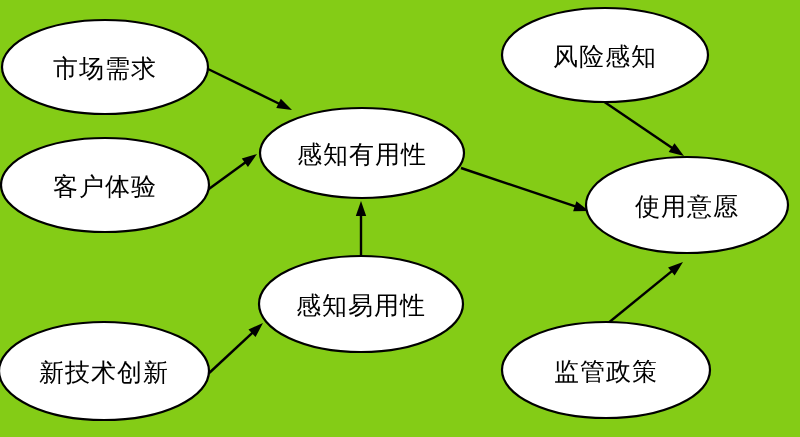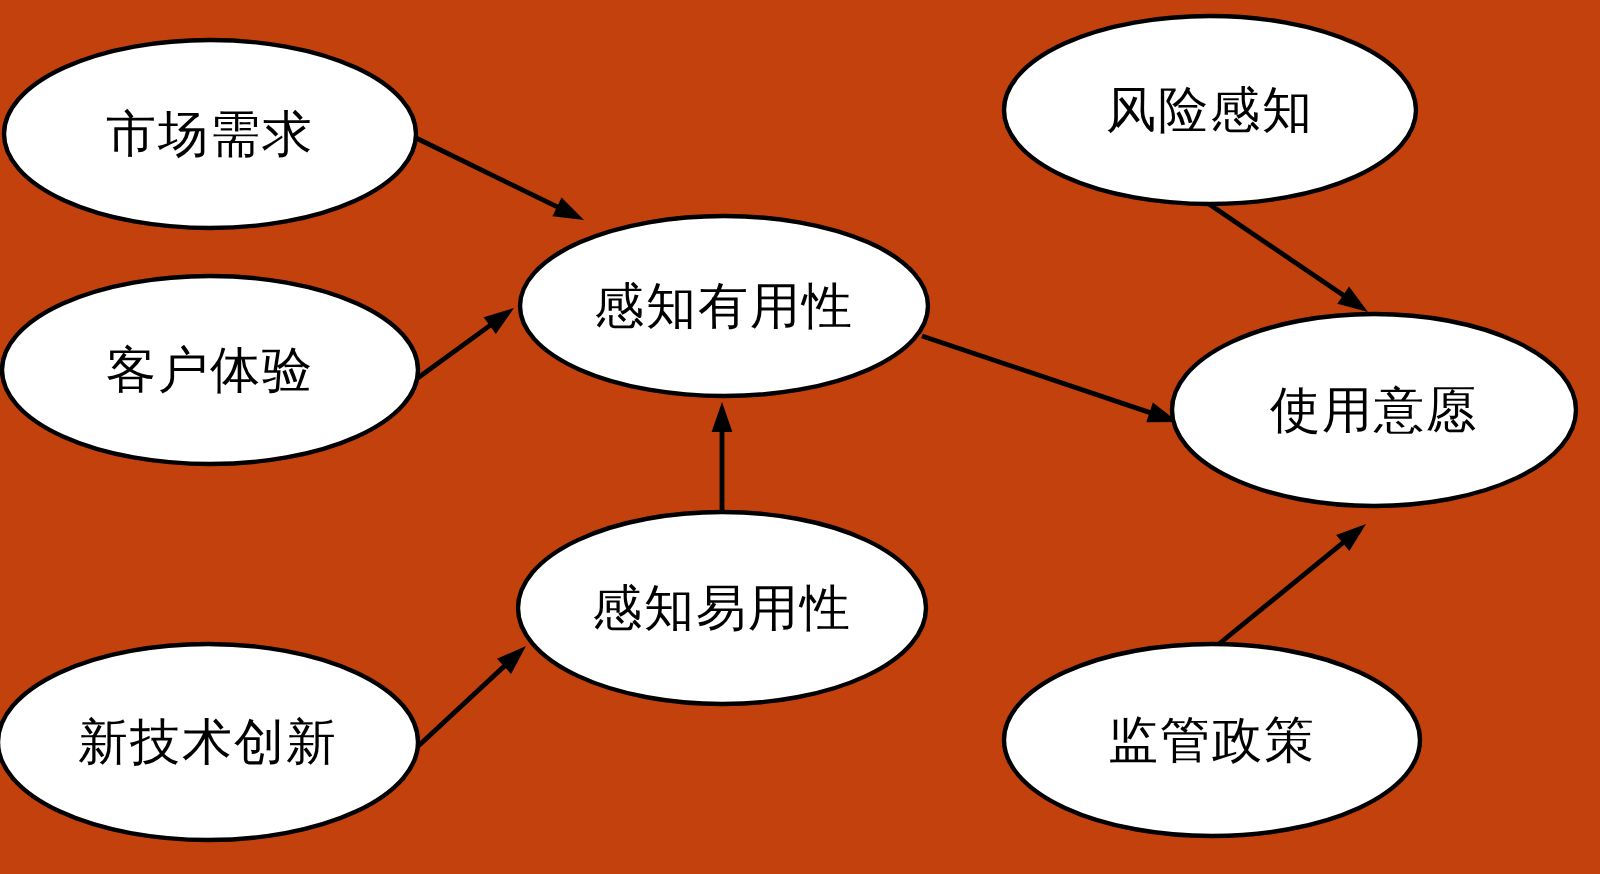--- a/index.html
+++ b/index.html
@@ -7,21 +7,21 @@
     padding: 0;
     background: #ffffff;
   }
   body {
     font-family: "Liberation Serif", "DejaVu Serif", serif;
   }
   #diagram-root {
     position: relative;
     width: 800px;
     height: 437px;
-    background: #c2410c;
+    background: #84cc16;
     overflow: hidden;
   }
   svg.canvas {
     display: block;
     width: 800px;
     height: 437px;
   }
   .node-ellipse {
     fill: #ffffff;
     stroke: #000000;

